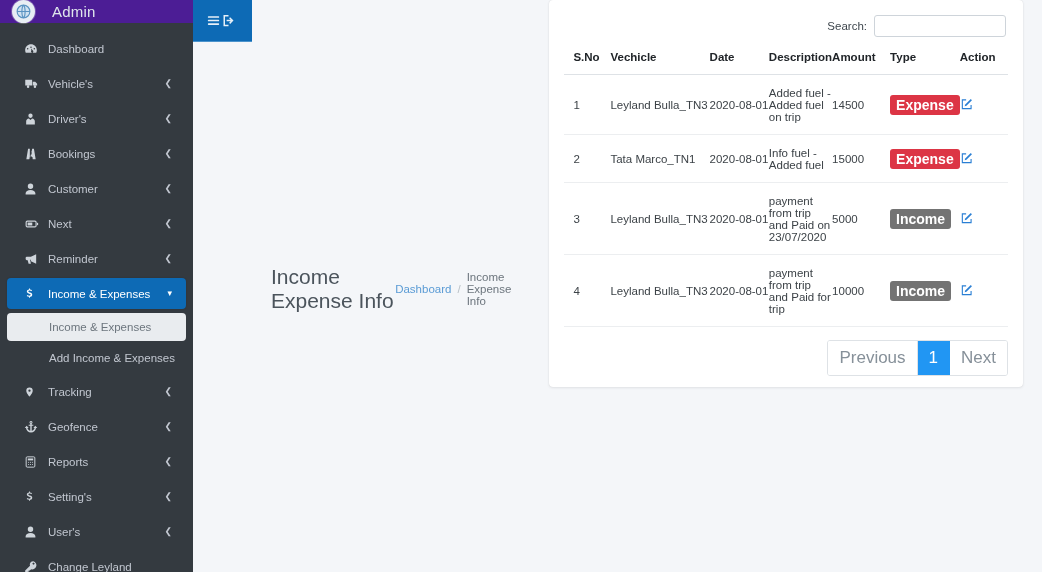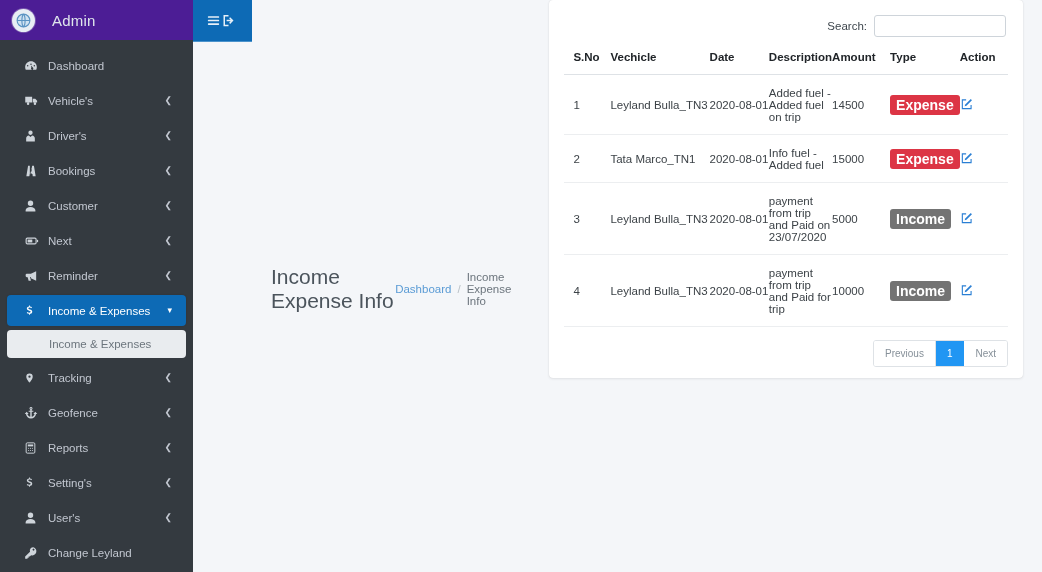--- a/index.html
+++ b/index.html
@@ -140,21 +140,21 @@
   .badge.income  { background: #737373; }
   .edit-btn { color: #2a7fd4; cursor: pointer; display: inline-flex; }
 
   .pagination-row {
     display: flex; justify-content: flex-end; padding-top: 13px;
   }
   .pagination {
     display: flex; border: 1px solid #dee2e6; border-radius: 3px; overflow: hidden;
   }
   .pg {
-    font-size: 10px; color: #869099; background: #fff;
+    font-size: 17px; color: #869099; background: #fff;
     padding: 6px 11px; cursor: pointer; border-right: 1px solid #dee2e6;
     line-height: 1.3;
   }
   .pg:last-child { border-right: none; text-align: center; }
   .pg.active { background: #2196f3; color: #fff; border-color: #2196f3; }
 
   .footer {
     margin-top: auto;
     border-top: 1px solid #e3e6e8;
     background: #ffffff;
@@ -263,20 +263,23 @@
               <path d="M13 1h-2v2.2C8 3.6 6.2 5.2 6.2 7.6c0 2.6 2 3.8 5 4.7 2.6.8 3.4 1.4 3.4 2.5 0 1-1 1.9-2.9 1.9-1.9 0-3.4-.8-4.4-1.6L6 17.4c1.1 1 2.9 1.7 5 1.9V21h2v-1.7c3.2-.4 5-2.3 5-4.7 0-2.6-1.9-3.9-5-4.8-2.6-.8-3.4-1.3-3.4-2.4 0-.9.8-1.8 2.6-1.8 1.8 0 3.1.7 3.9 1.3l1.3-2.2c-1-.7-2.3-1.2-4.4-1.4V1z"></path>
             </svg>
         </span>
         <span class="nav-label">Income &amp; Expenses</span>
         <span class="nav-arrow">▾</span>
       </div>
 
       <div class="subnav">
         <div class="sub-item selected">
           <span>Income &amp; Expenses</span>
+        </div>
+        <div class="sub-item">
+          <span>Add Income &amp; Expenses</span>
         </div>
       </div>
 
       <div class="nav-item">
         <span class="ico">
           <svg width="11" height="14" viewBox="0 0 24 24" fill="currentColor">
               <path d="M12 2a7 7 0 00-7 7c0 5.2 7 13 7 13s7-7.8 7-13a7 7 0 00-7-7zm0 9.5A2.5 2.5 0 1112 6.5a2.5 2.5 0 010 5z"></path>
             </svg>
         </span>
         <span class="nav-label">Tracking</span>

